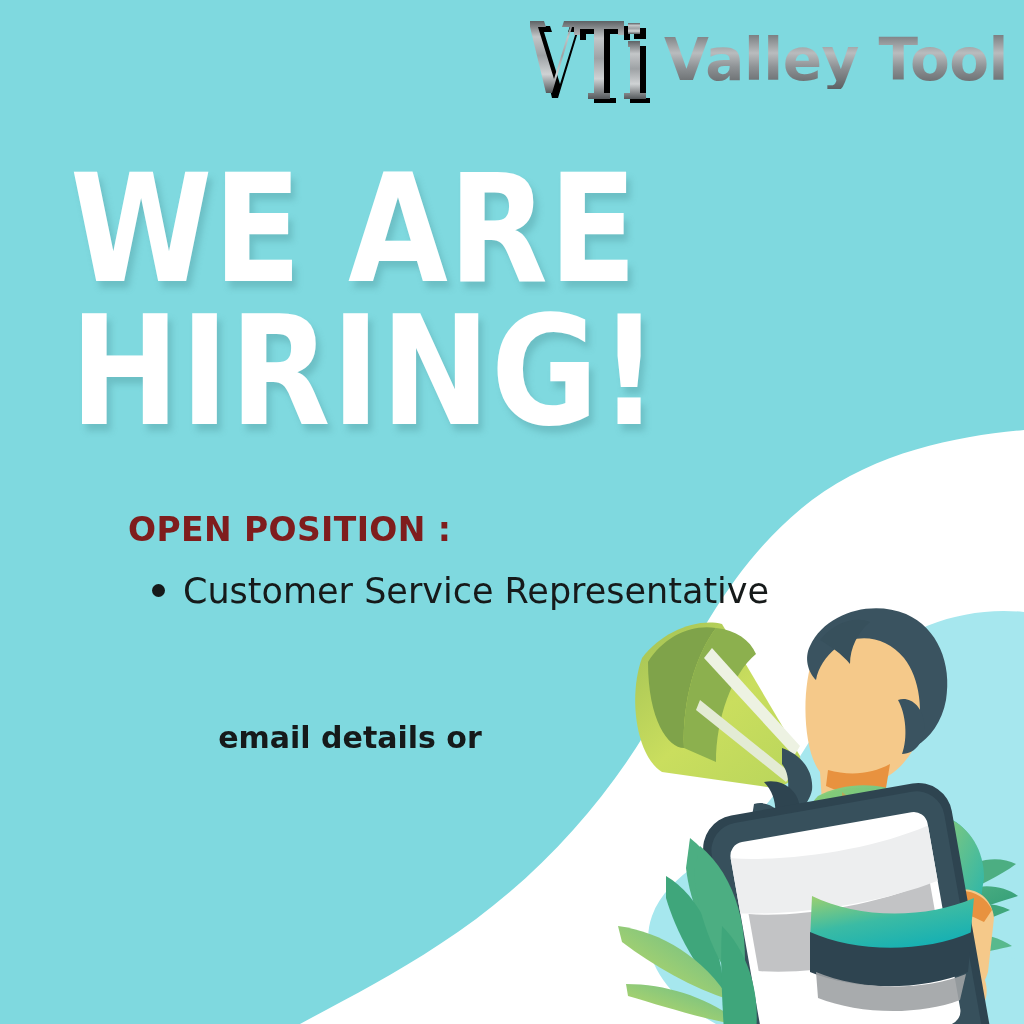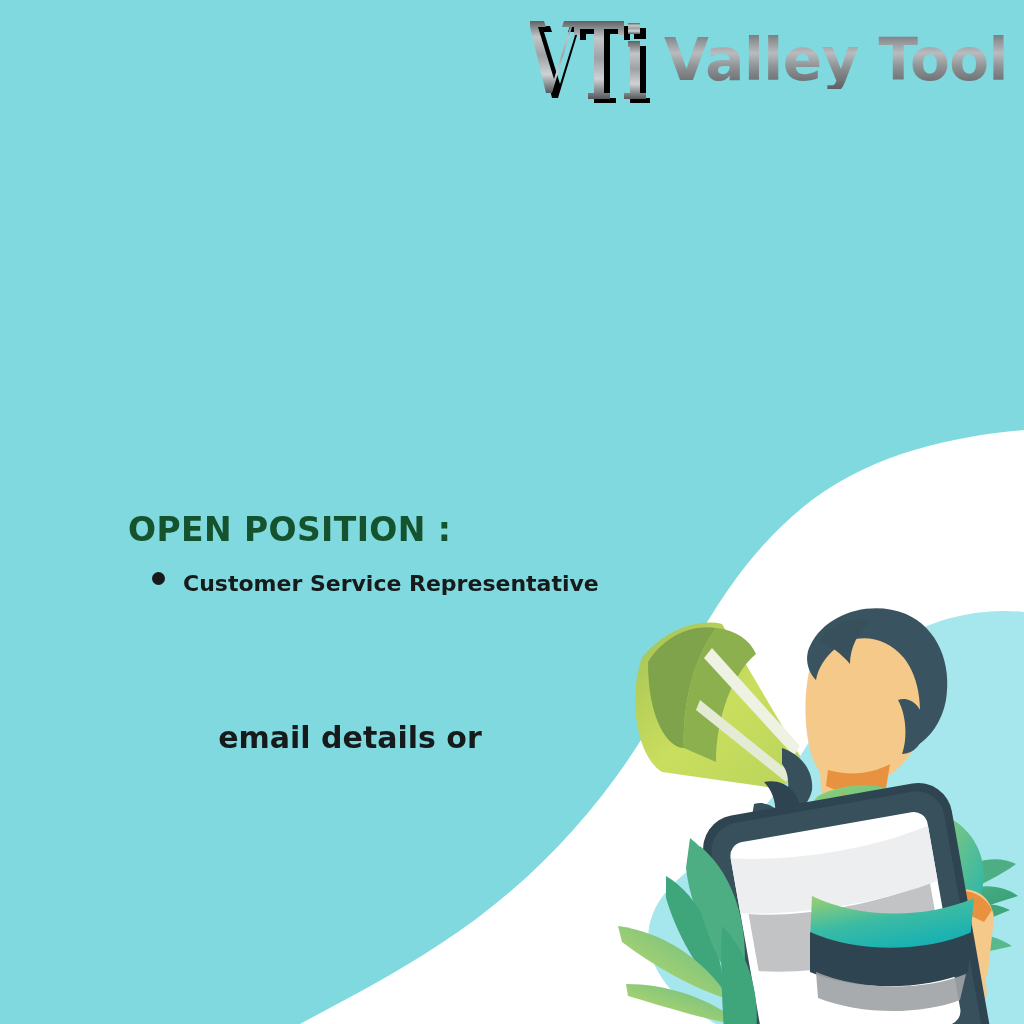--- a/index.html
+++ b/index.html
@@ -80,34 +80,34 @@
   .open-position {
     position: absolute;
     left: 128px;
     top: 510px;
   }
   .op-title {
     font-family: "DejaVu Sans", sans-serif;
     font-weight: 700;
     font-size: 33px;
     letter-spacing: 0.4px;
-    color: #14532d;
+    color: #7f1d1d;
     white-space: nowrap;
   }
   .op-list {
     margin: 22px 0 0 0;
     padding: 0;
     list-style: none;
   }
   .op-item {
     display: flex;
     align-items: baseline;
     font-family: "DejaVu Sans", sans-serif;
-    font-weight: 700;
-    font-size: 22px;
+    font-weight: 400;
+    font-size: 35px;
     color: #161a1a;
     white-space: nowrap;
   }
   .op-bullet {
     display: inline-block;
     width: 13px;
     height: 13px;
     border-radius: 50%;
     background: #161a1a;
     margin-right: 18px;
@@ -201,20 +201,24 @@
       <g fill="url(#silver)">
         <path d="M2,4 L16,4 L18,10 L10,10 L26,62 L42,10 L34,10 L36,4 L50,4 L50,10 L44,10 L24,76 L18,76 L2,10 Z"></path>
         <path d="M46,4 L96,4 L96,18 L90,18 L90,12 L76,12 L76,76 L82,76 L82,82 L60,82 L60,76 L66,76 L66,12 L52,12 L52,18 L46,18 Z"></path>
         <path d="M100,24 L112,24 L112,76 L118,76 L118,82 L96,82 L96,76 L102,76 L102,30 L100,30 Z"></path>
         <rect x="100" y="6" width="12" height="11"></rect>
       </g>
     </svg>
     <div class="logo-word">Valley Tool</div>
   </div>
 
+  <div class="headline">
+    <div class="headline-line l1">WE ARE</div>
+    <div class="headline-line l2">HIRING!</div>
+  </div>
 
   <div class="open-position">
     <div class="op-title">OPEN POSITION :</div>
     <ul class="op-list">
       <li class="op-item">
         <span class="op-bullet"></span>
         <span>Customer Service Representative</span>
       </li>
     </ul>
   </div>

